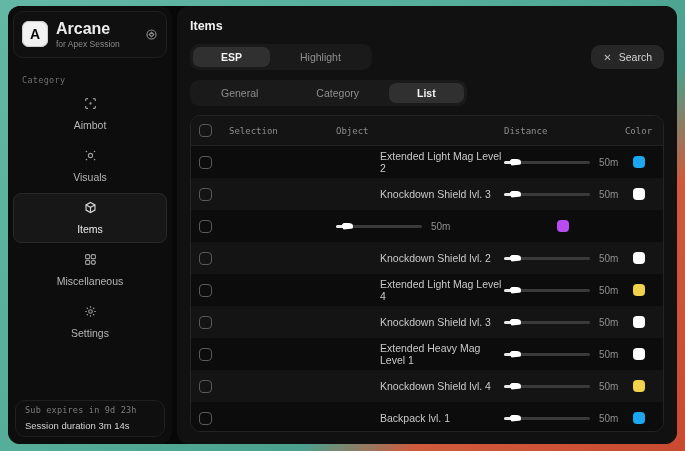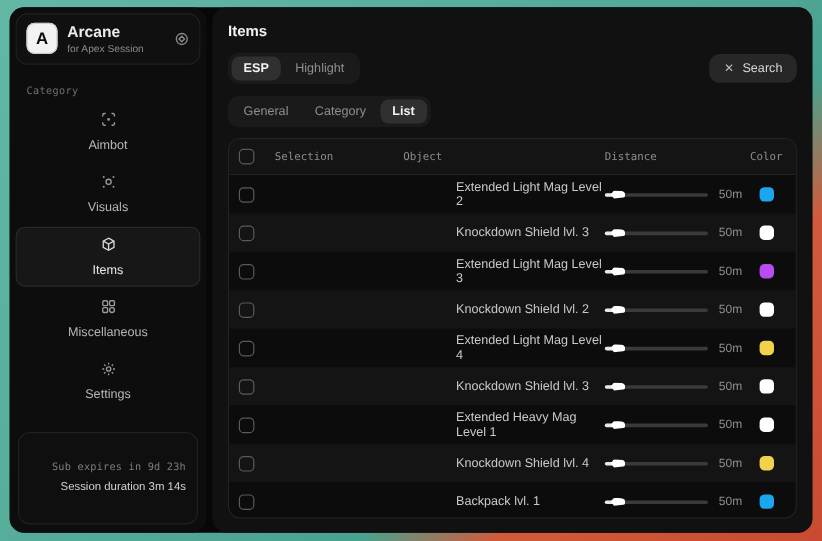--- a/index.html
+++ b/index.html
@@ -26,61 +26,61 @@
     padding: 7px 8px; display: flex; align-items: center; gap: 8px;
     background: #101010;
   }
   .logo {
     width: 26px; height: 26px; border-radius: 7px; background: #f2f2f2;
     color: #0a0a0a; font-weight: bold; font-size: 14px;
     display: flex; align-items: center; justify-content: center;
     box-shadow: inset 0 0 0 1px #ccc;
   }
   .app-names { flex: 1; line-height: 1.25; }
-  .app-title { color: #ececec; font-size: 13px; font-weight: bold; }
+  .app-title { color: #ececec; font-size: 16px; font-weight: bold; }
   .app-sub { color: #8b8b8b; font-size: 8.5px; }
   .badge-btn { color: #8a8a8a; display: flex; align-items: center; }
   .section-label {
     font-family: "DejaVu Sans Mono", monospace;
     color: #6f6f6f; font-size: 8.5px; margin: 12px 14px 4px 14px; letter-spacing: .3px;
   }
   .menu { display: flex; flex-direction: column; gap: 2px; padding: 0 5px; }
   .menu-item {
     display: flex; align-items: center; gap: 9px;
     padding: 7px 9px; border-radius: 8px; border: 1px solid transparent;
     color: #b5b5b5; font-size: 10.5px; cursor: pointer; flex-direction: column;
   }
   .menu-item .mi-icon { display: flex; color: #9a9a9a; }
   .menu-item.active {
     background: #171717; border-color: #282828; color: #e9e9e9;
   }
   .menu-item.active .mi-icon { color: #d5d5d5; }
   .side-spacer { flex: 1; }
   .side-footer {
     margin: 7px; border: 1px solid #202020; border-radius: 10px;
-    padding: 23px 9px; background: #0f0f0f; line-height: 1.6; text-align: right;
+    padding: 3px 9px; background: #0f0f0f; line-height: 1.6;
   }
   .foot-line1 {
     font-family: "DejaVu Sans Mono", monospace;
     color: #7e7e7e; font-size: 8.5px; letter-spacing: .2px;
   }
   .foot-line2 { color: #d3d3d3; font-size: 9.5px; }
   
   .main {
     flex: 1; background: #111111; border-radius: 12px;
     padding: 13px 13px 12px 13px; display: flex; flex-direction: column;
   }
   .page-title { color: #f0f0f0; font-size: 12.5px; font-weight: bold; }
   .controls-row { display: flex; align-items: center; justify-content: space-between; margin-top: 11px; }
   .seg {
     display: inline-flex; align-items: center; gap: 2px;
     background: #1a1a1a; border-radius: 9px; padding: 3px;
   }
   .seg .tab {
-    padding: 4px 10px; border-radius: 7px; font-size: 10.5px;
+    padding: 4px 28px; border-radius: 7px; font-size: 10.5px;
     color: #8f8f8f; cursor: pointer; white-space: nowrap;
   }
   .seg .tab.active { background: #303030; color: #f2f2f2; font-weight: bold; }
   .search-btn {
     display: inline-flex; align-items: center; gap: 7px;
     background: #272727; border-radius: 9px; padding: 6px 12px;
     color: #d6d6d6; font-size: 10.5px; cursor: pointer;
   }
   .search-btn .x-icon { color: #bdbdbd; font-size: 10px; }
   .view-row { margin-top: 10px; }
@@ -275,21 +275,20 @@
             </div>
             <div class="color-cell">
               <div class="swatch" style="background: rgb(255, 255, 255);"></div>
             </div>
           </div>
           <div class="trow">
             <div>
               <div class="checkbox"></div>
             </div>
             <div></div>
-            <div class="obj-cell">Extended Light Mag Level 3</div>
             <div class="dist-cell">
               <div class="slider">
                 <div class="track"></div>
                 <div class="fill"></div>
                 <div class="handle"></div>
               </div>
               <span class="dist-value">50m</span>
             </div>
             <div class="color-cell">
               <div class="swatch" style="background: rgb(184, 76, 240);"></div>

